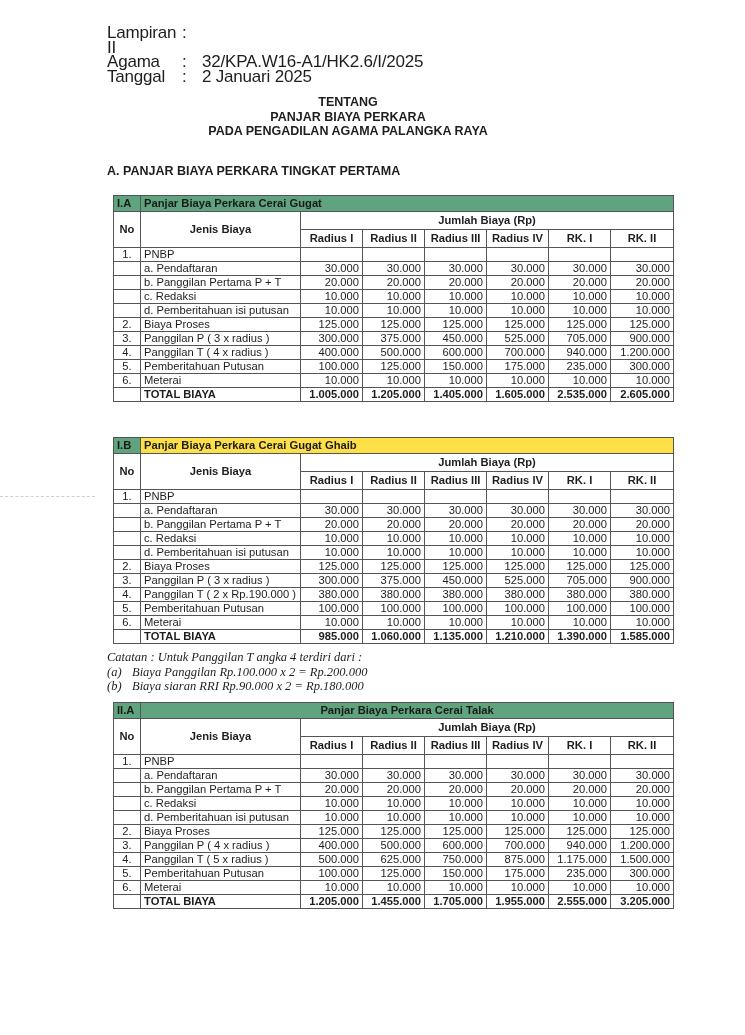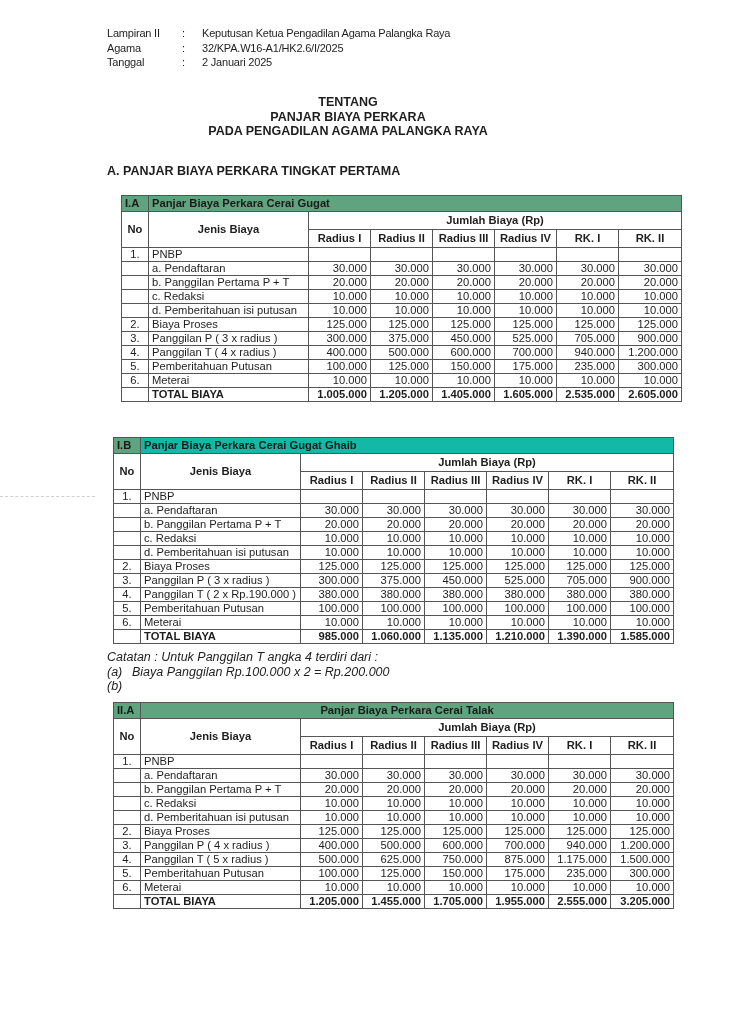--- a/index.html
+++ b/index.html
@@ -1,46 +1,45 @@
 <!DOCTYPE html>
 <html><head>
 <meta charset="utf-8">
 <style>
   html, body { margin:0; padding:0; background:#ffffff; }
   body { width:745px; height:1035px; position:relative; overflow:hidden;
          font-family:"Liberation Sans", sans-serif; color:#1e1e1e; }
-  .meta { position:absolute; left:107px; top:26px; font-size:11px; line-height:14.5px; letter-spacing:-0.2px; }
+  .meta { position:absolute; left:107px; top:26px; font-size:17px; line-height:14.5px; letter-spacing:-0.2px; }
   .meta .row { display:flex; }
   .meta .lbl { width:75px; }
   .meta .colon { width:20px; }
   .title { position:absolute; left:0; width:636px; top:95px; text-align:center; font-weight:bold; font-size:12.5px; line-height:14.5px; }
   .title div { position:relative; left:30px; }
   .section { position:absolute; left:107px; top:164px; font-weight:bold; font-size:12.5px; }
   table.fee { position:absolute; left:113px; width:560px; border-collapse:collapse; font-size:11.2px; table-layout:fixed; }
   table.fee td, table.fee th { border:1px solid #555; padding:0 3px; height:13px; line-height:13px; white-space:nowrap; overflow:hidden; }
   table.fee .hdr td { background:#5fa47e; font-weight:bold; height:15px; color:#1a1a1a; }
   table.fee th { font-weight:bold; background:#fff; }
   table.fee th.hcol { height:17px; }
   table.fee td.no { text-align:center; }
   table.fee td.num { text-align:right; }
   table.fee tr.total td { font-weight:bold; }
   table.fee tr.total td.lbl { text-align:left; }
-  .note { position:absolute; left:107px; top:650px; font-family:Liberation Sans, sans-serif; font-style:italic; font-size:12.5px; line-height:14.5px; }
+  .note { position:absolute; left:107px; top:650px; font-family:Liberation Serif, serif; font-style:italic; font-size:12.5px; line-height:14.5px; }
   .note .row { display:flex; }
   .note .mk { width:25px; }
   .scanmark { position:absolute; left:0; top:496px; width:95px; border-top:1px dashed #cfcfcf; }
 </style>
 </head>
 <body>
 
 <div class="meta">
   <div class="row">
     <span class="lbl">Lampiran II</span>
     <span class="colon">:</span>
-    <span>Keputusan Ketua Pengadilan Agama Palangka Raya</span>
   </div>
   <div class="row">
     <span class="lbl">Agama</span>
     <span class="colon">:</span>
     <span>32/KPA.W16-A1/HK2.6/I/2025</span>
   </div>
   <div class="row">
     <span class="lbl">Tanggal</span>
     <span class="colon">:</span>
     <span>2 Januari 2025</span>
@@ -51,21 +50,21 @@
   <div>TENTANG</div>
   <div>PANJAR BIAYA PERKARA</div>
   <div>PADA PENGADILAN AGAMA PALANGKA RAYA</div>
 </div>
 
 <div class="section">A.  PANJAR BIAYA PERKARA TINGKAT PERTAMA</div>
 
 <div class="scanmark"></div>
 
 <div id="tables-root">
-    <table class="fee" style="top: 195px; margin-left: 8px;">
+    <table class="fee" style="top: 195px;">
       <colgroup>
         <col style="width: 27px;">
         <col style="width: 160px;">
         <col style="width: 62px;">
         <col style="width: 62px;">
         <col style="width: 62px;">
         <col style="width: 62px;">
         <col style="width: 62px;">
         <col style="width: 63px;">
       </colgroup>
@@ -206,21 +205,21 @@
         <col style="width: 62px;">
         <col style="width: 62px;">
         <col style="width: 62px;">
         <col style="width: 62px;">
         <col style="width: 62px;">
         <col style="width: 63px;">
       </colgroup>
       <tbody>
         <tr class="hdr">
       <td style="background: rgb(95, 164, 126); margin-left: 44px;">I.B</td>
-      <td colspan="7" style="background: #14b8a6;">Panjar Biaya Perkara Cerai Gugat Ghaib</td>
+      <td colspan="7" style="background: #fde047;">Panjar Biaya Perkara Cerai Gugat Ghaib</td>
         </tr>
         <tr>
       <th rowspan="2">No</th>
       <th rowspan="2">Jenis Biaya</th>
       <th colspan="6" class="hcol">Jumlah Biaya (Rp)</th>
         </tr>
         <tr>
           <th class="hcol">Radius I</th>
           <th class="hcol">Radius II</th>
           <th class="hcol">Radius III</th>
@@ -484,14 +483,15 @@
   </div>
 
 <div class="note">
   <div>Catatan : Untuk Panggilan T angka 4 terdiri dari :</div>
   <div class="row">
     <span class="mk">(a)</span>
     <span>Biaya Panggilan Rp.100.000 x 2 = Rp.200.000</span>
   </div>
   <div class="row">
     <span class="mk">(b)</span>
+    <span>Biaya siaran RRI Rp.90.000 x 2 = Rp.180.000</span>
   </div>
 </div>
 
 </body></html>

